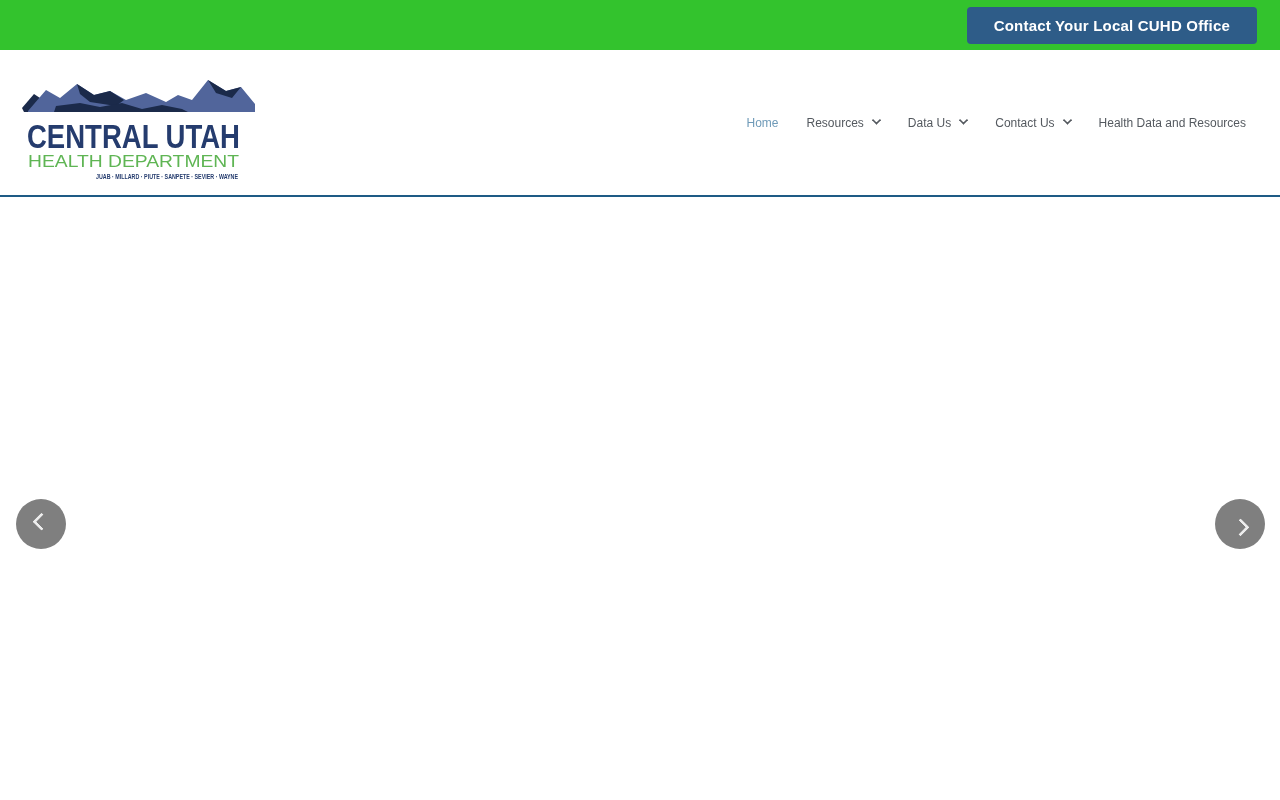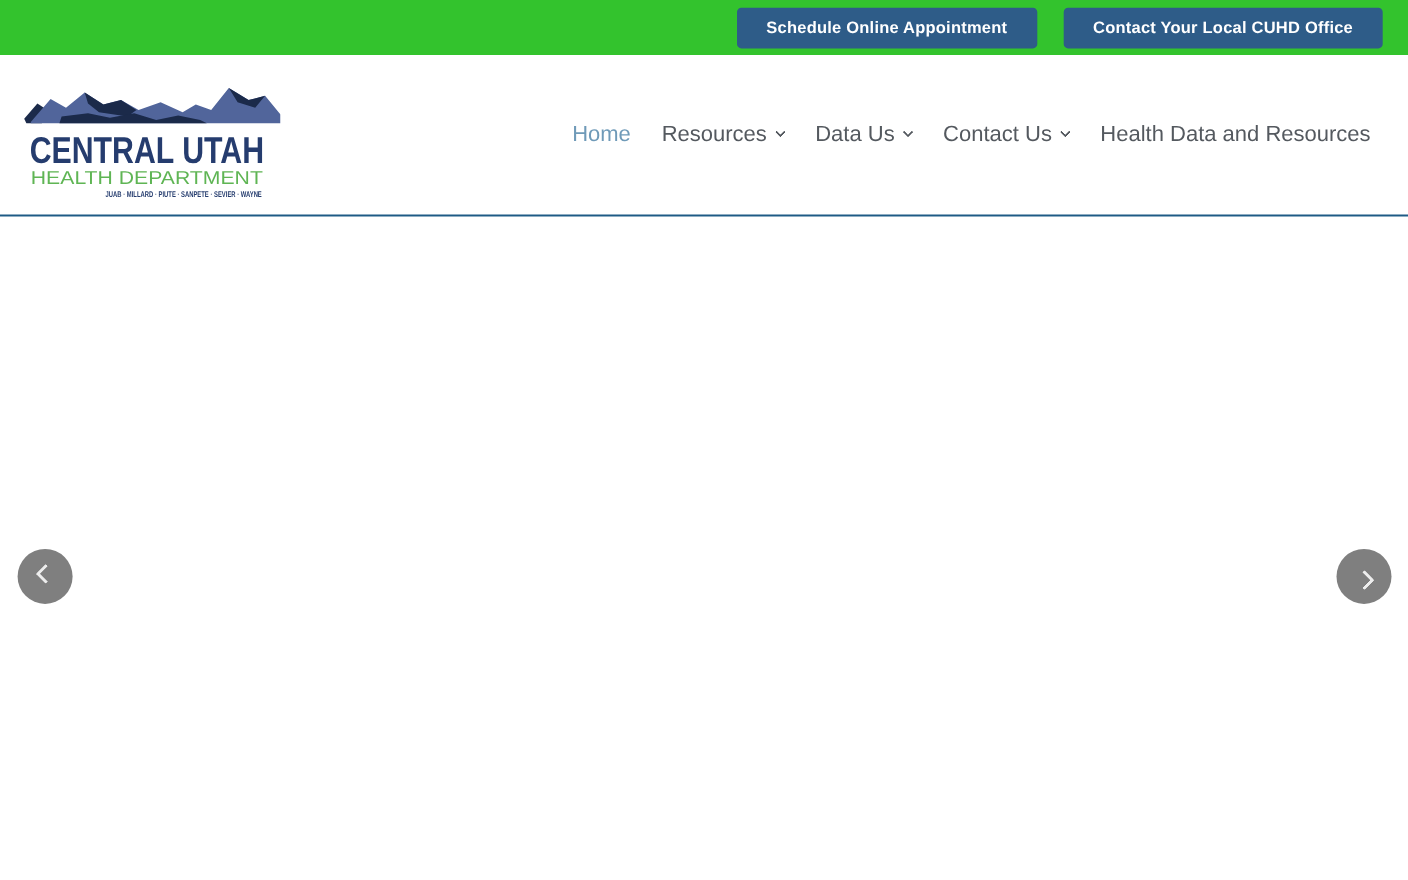--- a/index.html
+++ b/index.html
@@ -15,21 +15,21 @@
     display:flex; align-items:center; }
 
   
   .header { height:147px; background:#ffffff; border-bottom:2px solid #1e5b85;
     display:flex; align-items:center; justify-content:space-between;
     padding:0 34px 0 20px; position:relative;gap:32px; }
   .logo { width:235px; height:104px; margin-top:14px; display:block; cursor:pointer; }
 
   
   .nav { display:flex; align-items:center; gap:28px; margin-top:0; }
-  .nav-item { display:flex; align-items:center; font-size:20px; color:#54595f;
+  .nav-item { display:flex; align-items:center; font-size:12px; color:#54595f;
     cursor:pointer; white-space:nowrap; }
   .nav-item.active { color:#6f9ab8; }
   .chev { width:7px; height:7px; border-right:2px solid #54595f;
     border-bottom:2px solid #54595f; transform:rotate(45deg) translate(-1px,-1px);
     display:inline-block; margin-left:9px; margin-top:-3px; border-radius:1px; }
 
   
   .main { position:relative; height:601px; background:#ffffff; }
   .slider-arrow { position:absolute; top:302px; width:50px; height:50px;
     border-radius:50%; background:#7f7f7f; border:none; cursor:pointer;
@@ -38,21 +38,20 @@
   .slider-arrow.next { right:15px; }
   .arrow-glyph { width:13px; height:13px; border-right:3px solid #ededed;
     border-bottom:3px solid #ededed; border-radius:1.5px; display:block; }
   .arrow-glyph.left  { transform:rotate(135deg) translate(-2px,2px); }
   .arrow-glyph.right { transform:rotate(-45deg) translate(-2px,2px); }
 </style>
 </head>
 <body>
 
 <div class="topbar">
-  <button class="topbar-btn">Schedule Online Appointment</button>
   <button class="topbar-btn">Contact Your Local CUHD Office</button>
 </div>
 
 <div class="header">
 
   <svg class="logo" viewBox="0 0 235 104" xmlns="http://www.w3.org/2000/svg">
 
     <g>
       <polygon fill="#1b2a4a" points="2,30 14,16 26,24 18,34 4,34"></polygon>
       <polygon fill="#51659b" points="8,33 26,12 40,20 57,6 74,17 90,13 106,22 126,15 146,24 158,17 172,22 188,2 206,13 221,9 235,26 235,34 8,34"></polygon>

